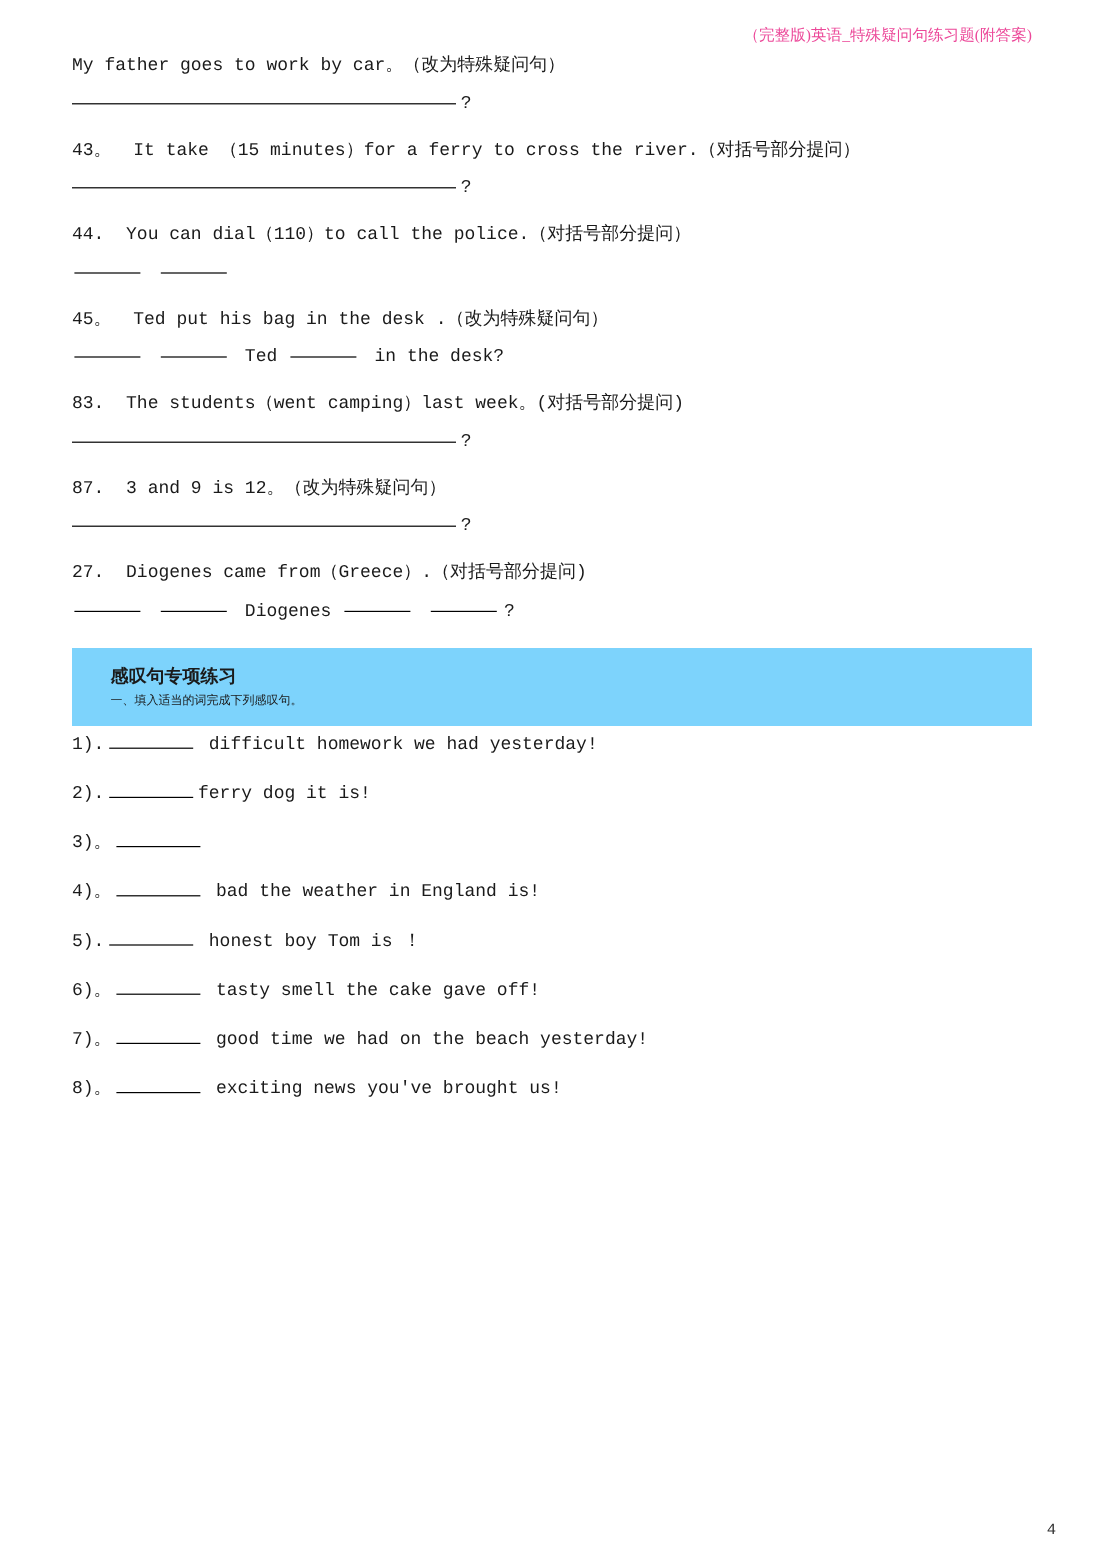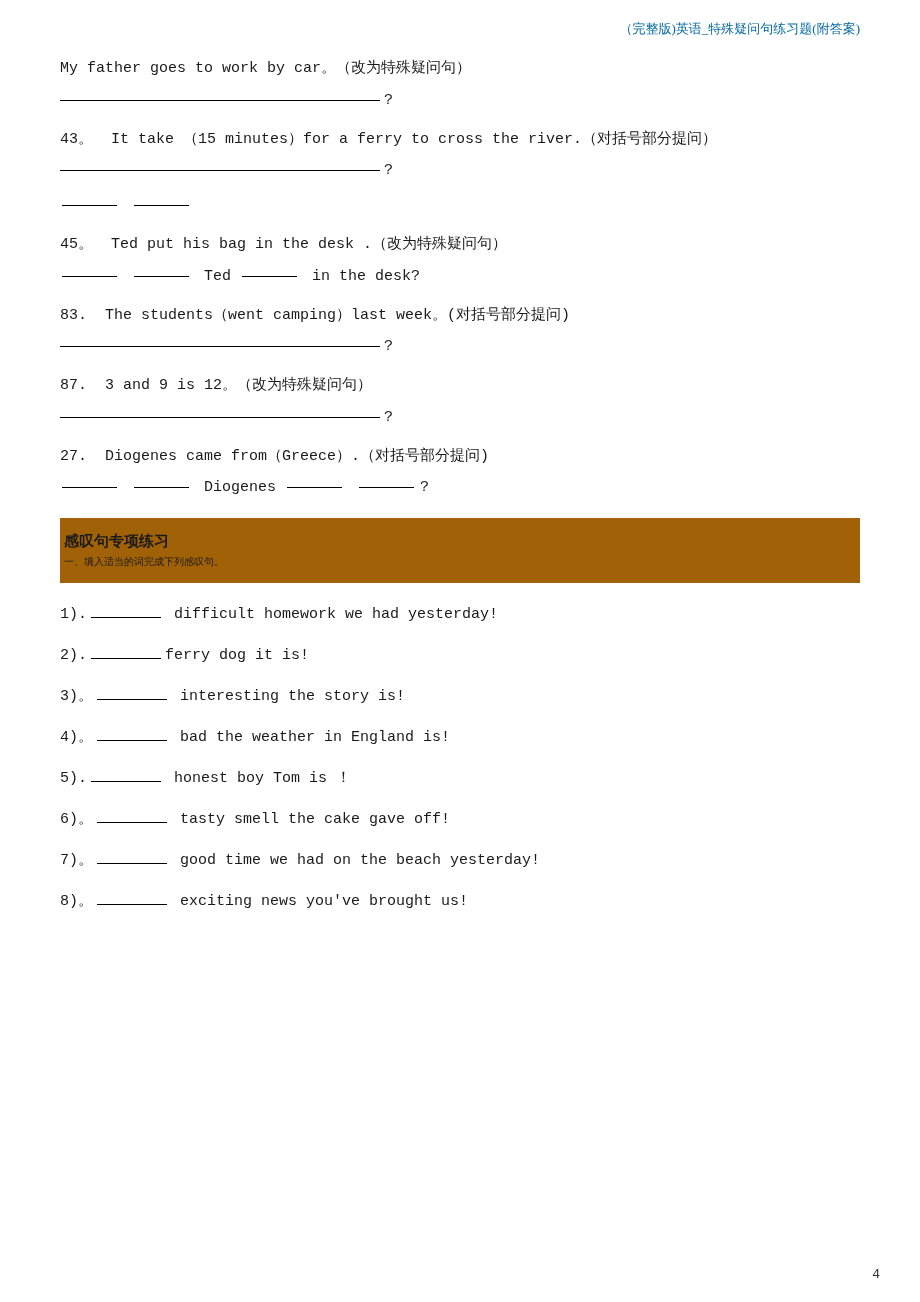--- a/index.html
+++ b/index.html
@@ -14,22 +14,22 @@
       background: #ffffff;
       font-family: 'Courier New', Courier, monospace;
       font-size: 15px;
       color: #1a1a1a;
       padding: 20px 60px 40px 60px;
     }
 
     .page-header {
       text-align: right;
       font-size: 13px;
-      color: #0369a1;
-      margin-bottom: 18px;
+      color: #ec4899;
+      margin-bottom: 4px;
       font-family: 'SimSun', 'STSong', serif;
     }
 
     .question-block {
       margin-bottom: 18px;
     }
 
     .question-text {
       font-family: Liberation Mono, monospace;
       font-size: 15px;
@@ -54,23 +54,23 @@
 
     .underline-short {
       display: inline-block;
       border-bottom: 1px solid #000;
       min-width: 55px;
       margin-right: 6px;
       margin-left: 2px;
     }
 
     .section-divider {
-      background-color: #a16207;
-      padding: 14px 4px;
-      margin: 22px 0 18px 0;
+      background-color: #7dd3fc;
+      padding: 14px 32px;
+      margin: 22px 0 2px 0;
     }
 
     .section-title {
       font-family: 'SimSun', 'STSong', serif;
       font-size: 15px;
       font-weight: bold;
       margin-bottom: 4px;
     }
 
     .section-subtitle {
@@ -123,20 +123,24 @@
     <span>43。</span>
     &nbsp;It take （15 minutes）for a ferry to cross the river.（对括号部分提问）
   </div>
   <div class="answer-line">
     <span class="underline"></span>
     <span>?</span>
   </div>
 </div>
 
 <div class="question-block">
+  <div class="question-text">
+    <span>44.</span>
+    &nbsp;You can dial（110）to call the police.（对括号部分提问）
+  </div>
   <div class="answer-line">
     <span class="underline-short"></span>
     &nbsp;<span class="underline-short"></span>
     &nbsp;
   </div>
 </div>
 
 <div class="question-block">
   <div class="question-text">
     <span>45。</span>
@@ -203,21 +207,20 @@
 
   <div class="exclamation-block">
     <span>2).</span>
     <span class="blank"></span>
     <span>ferry dog it is!</span>
   </div>
 
   <div class="exclamation-block">
     <span>3)。</span>
     <span class="blank"></span>
-    <span>&nbsp;interesting the story is!</span>
   </div>
 
   <div class="exclamation-block">
     <span>4)。</span>
     <span class="blank"></span>
     <span>&nbsp;bad the weather in England is!</span>
   </div>
 
   <div class="exclamation-block">
     <span>5).</span>

